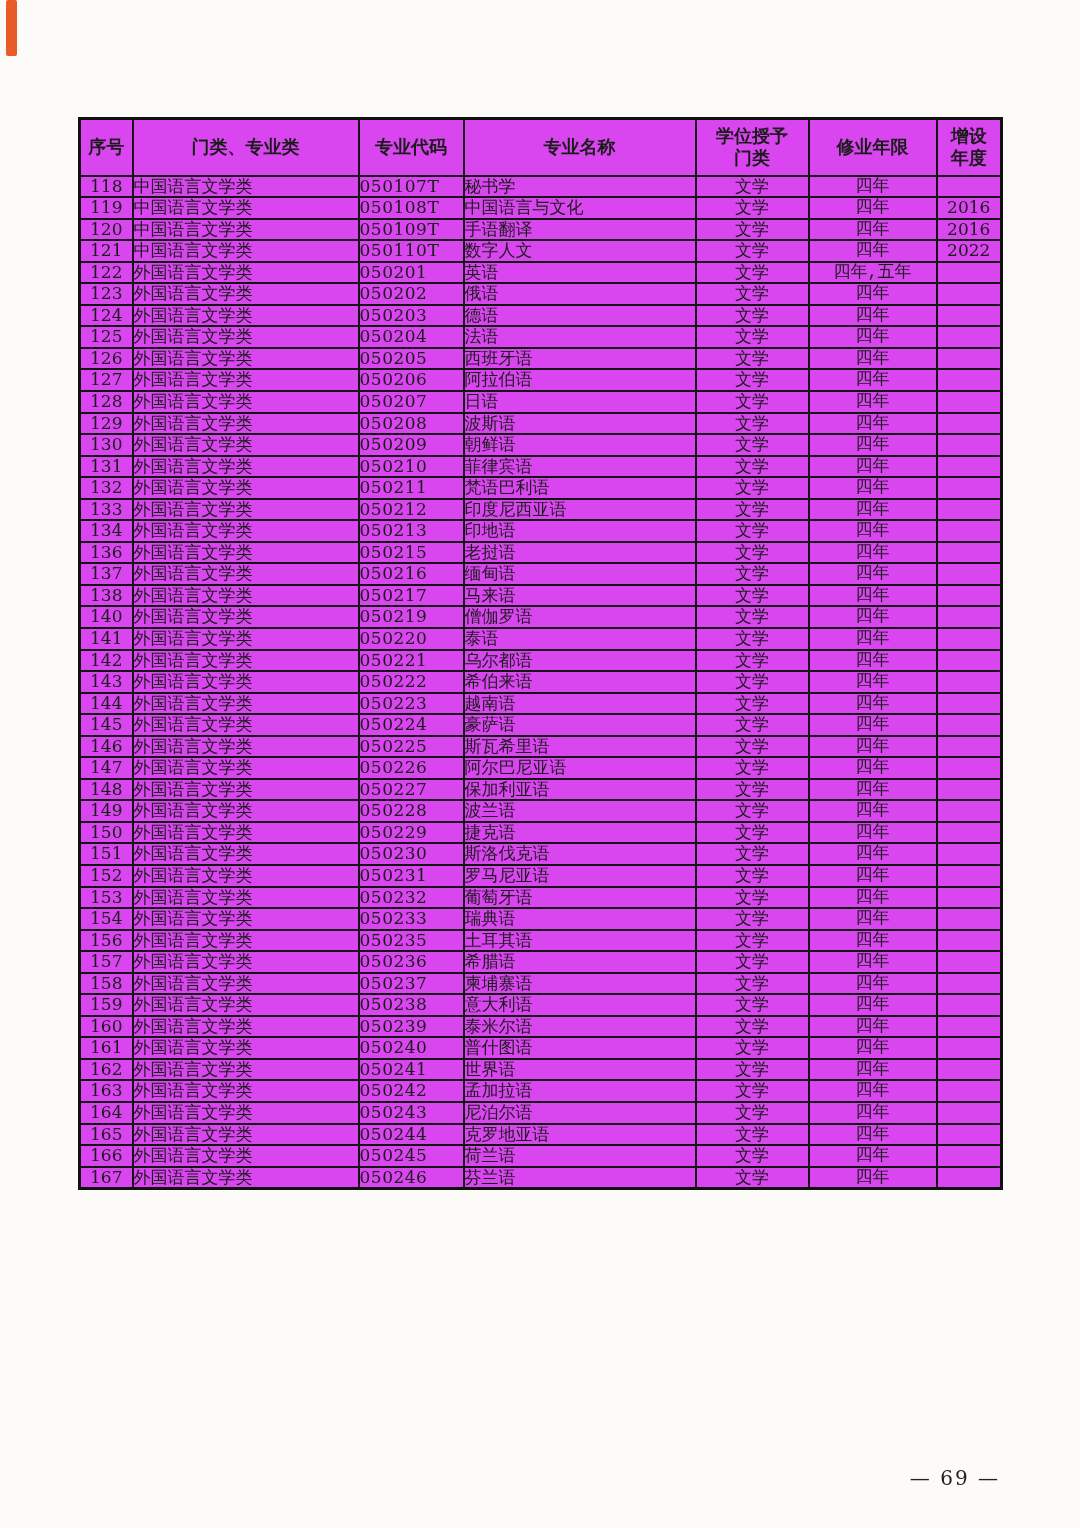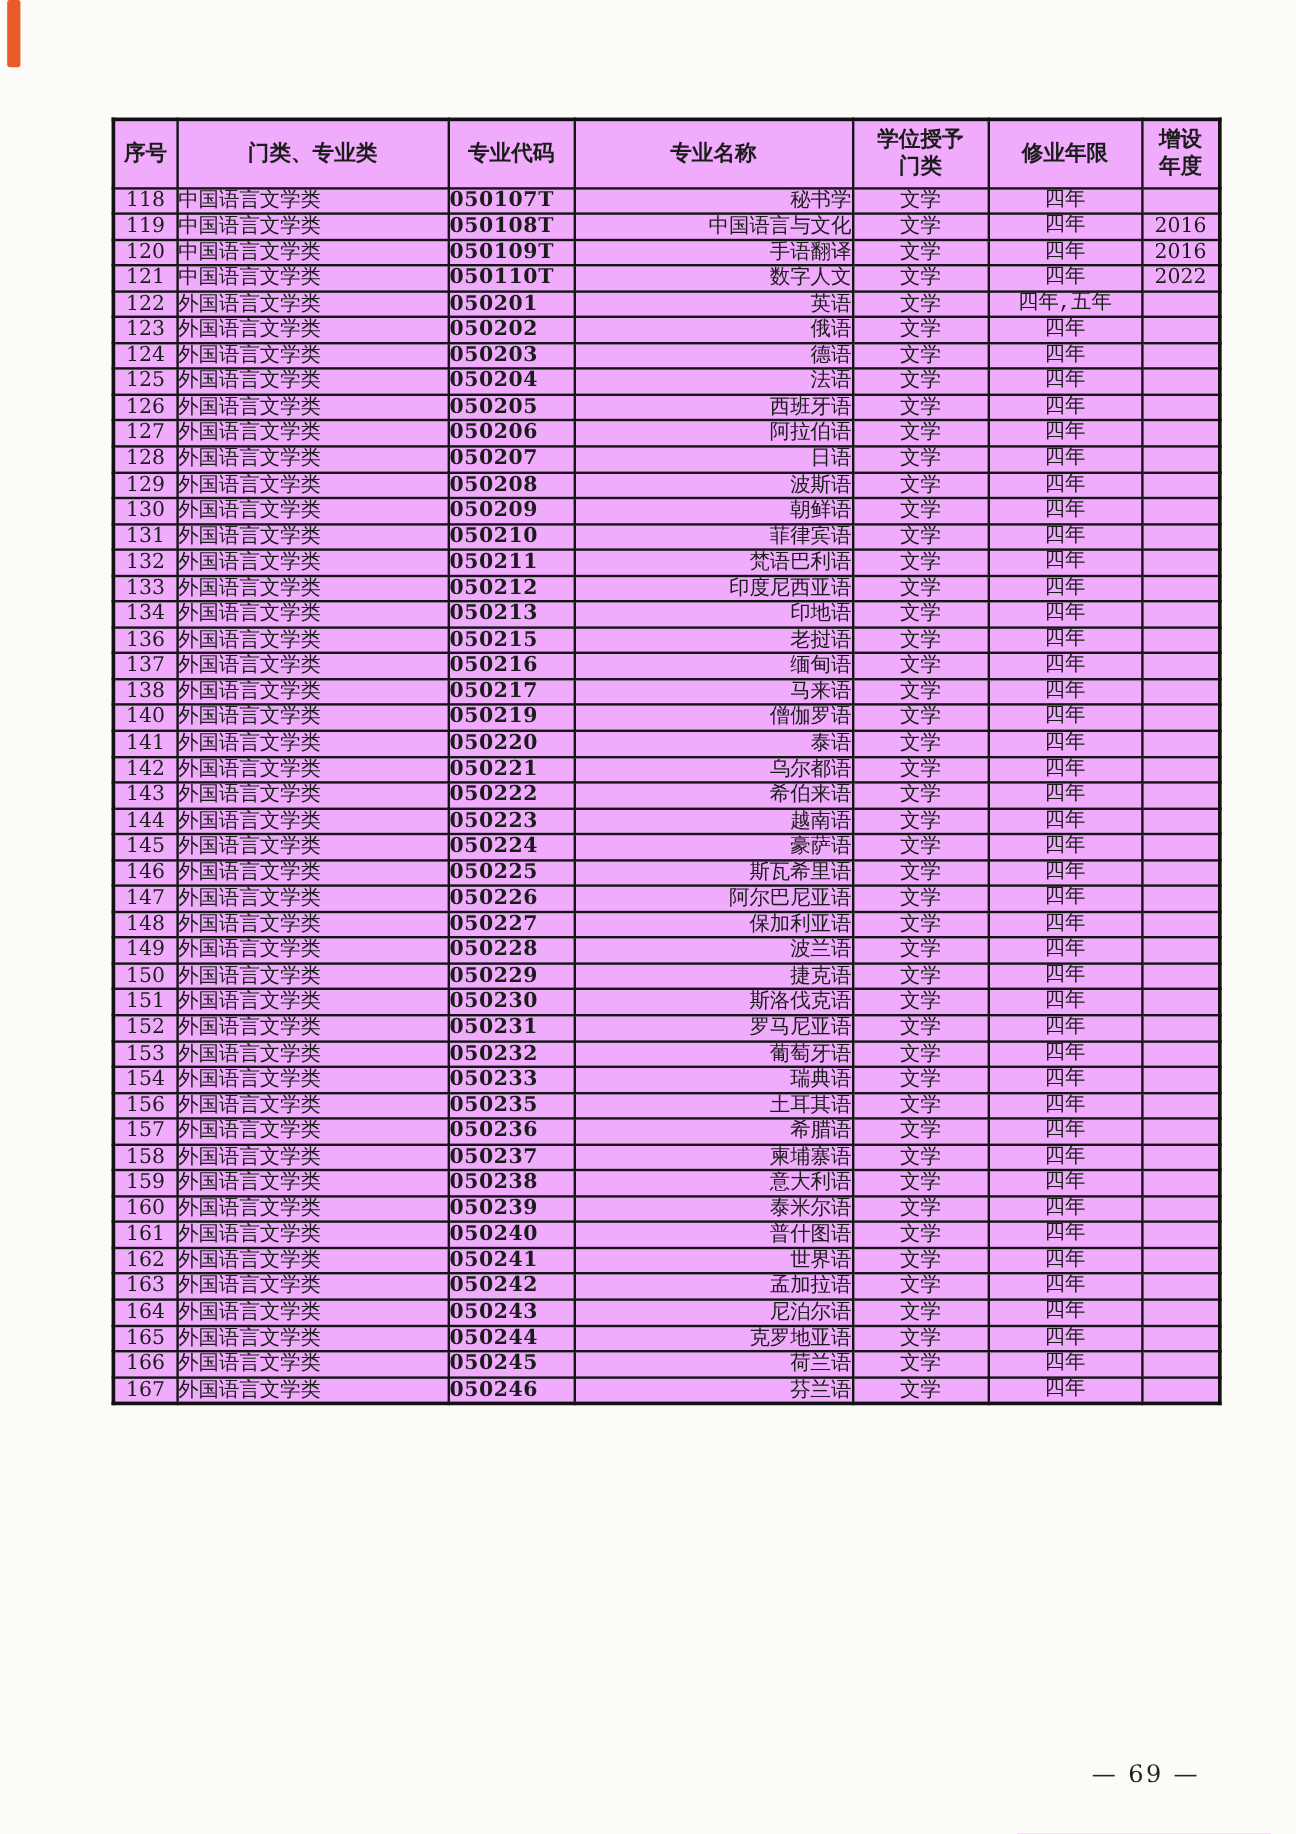--- a/index.html
+++ b/index.html
@@ -10,26 +10,25 @@
     font-family:"DejaVu Serif","Liberation Serif",serif;
     color:#1b1b1b;
     overflow:hidden;
   }
   .accent-bar{
     position:absolute;left:6px;top:0;
     width:11px;height:56px;
     border-radius:2px;
   }
   table.majors{
-    position:absolute;left:78px;top:98px;
+    position:absolute;left:78px;top:117px;
     width:922px;
     border-collapse:collapse;
     table-layout:fixed;
-    background:#f0abfc;
-    margin-left:15px;
+    background:#d946ef;
   }
   table.majors th, table.majors td{
     border:2px solid #151515;
     padding:0;
     overflow:hidden;
     font-size:17px;
     line-height:1.15;
     vertical-align:middle;
   }
   table.majors{border:3px solid #111;}
@@ -37,22 +36,22 @@
   table.majors tbody tr{height:15px;}
   table.majors th{
     font-size:18px;
     font-weight:600;
     text-align:center;
     white-space:pre-line;
     line-height:1.25;
   }
   td.c0{text-align:center;font-size:17px;}
   td.c1{text-align:left;padding-left:6px;}
-  td.c2{text-align:left;padding-left:5px;font-size:17px;letter-spacing:0.5px;font-weight:bold;}
-  td.c3{text-align:right;padding-left:7px;}
+  td.c2{text-align:left;padding-left:5px;font-size:17px;letter-spacing:0.5px;}
+  td.c3{text-align:left;padding-left:7px;}
   td.c4{text-align:center;}
   td.c5{text-align:center;font-family:Liberation Mono, monospace;}
   td.c6{text-align:center;font-size:16px;}
   .page-number{
     position:absolute;
     top:1466px;right:80px;
     font-size:20px;
     letter-spacing:2px;
     color:#222;
   }

